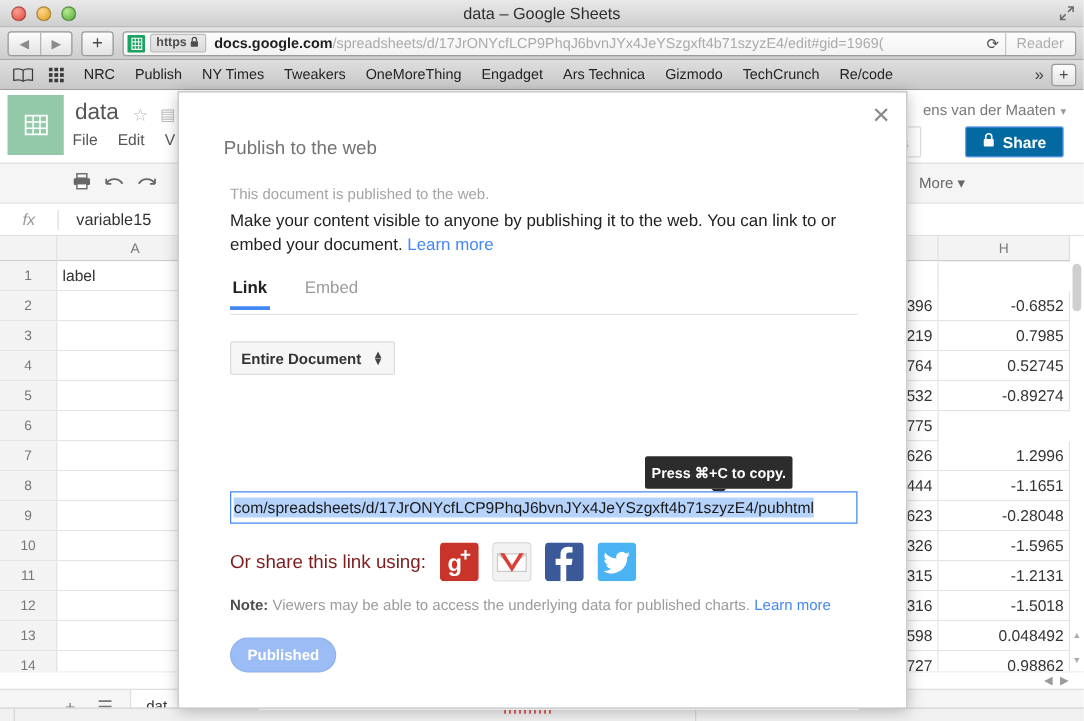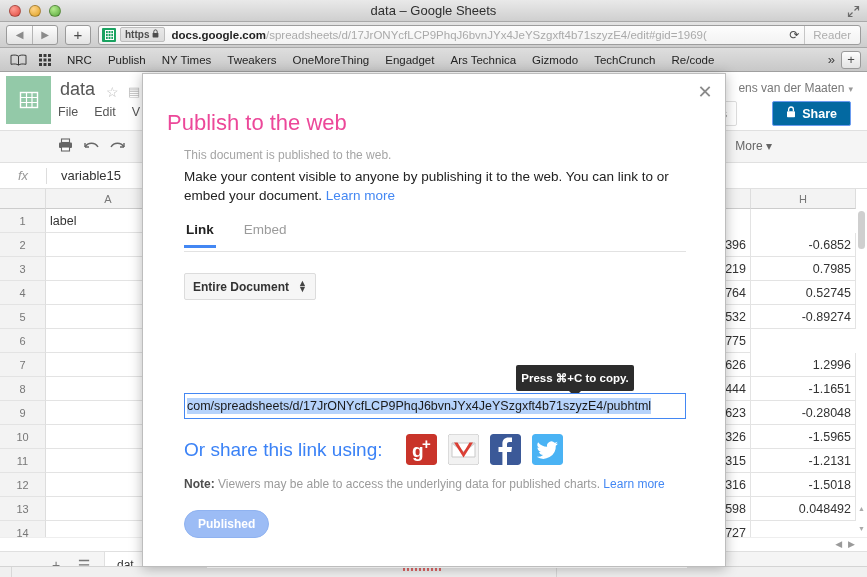--- a/index.html
+++ b/index.html
@@ -215,21 +215,21 @@
   .dialog {
     position: absolute; left: 142px; top: 73px; width: 584px; height: 494px;
     background: #fff; border: 1px solid #bdbdbd;
     box-shadow: 0 2px 12px rgba(0,0,0,.28);
   }
   .dlg-close {
     position: absolute; right: 11px; top: 9px; font-size: 18px; color: #8a8a8a;
     line-height: 1; width: 18px; height: 18px; text-align: center;
   }
   .dlg-title {
-    position: absolute; left: 24px; top: 36px; font-size: 22px; color: #ec4899; font-weight: normal;
+    position: absolute; left: 36px; top: 36px; font-size: 15px; color: #737373; font-weight: normal;
   }
   .dlg-sub {
     position: absolute; left: 41px; top: 74px; font-size: 12px; color: #a5a5a5;
   }
   .dlg-body {
     position: absolute; left: 41px; top: 93px; width: 500px;
     font-size: 13.5px; color: #222; line-height: 1.42;
   }
   .lnk { color: #4387f3; }
 
@@ -268,21 +268,21 @@
     display: flex; align-items: center; padding: 0 2px; overflow: hidden;
   }
   .url-field span {
     font-size: 12.5px; color: #1a1a1a; background: #b6d3fb; white-space: nowrap;
     padding: 1px 0;
   }
 
   .share-row {
     position: absolute; left: 41px; top: 360px; display: flex; align-items: center; gap: 11px;
   }
-  .share-label { font-size: 19px; color: #3b82f6; margin-right: 12px; }
+  .share-label { font-size: 15px; color: #7f1d1d; margin-right: 0; }
   .sicon { width: 31px; height: 31px; border-radius: 3px; display: block; }
 
   .note {
     position: absolute; left: 41px; top: 403px; font-size: 12px; color: #9b9b9b;
   }
   .note b { color: #4e4e4e; }
 
   .published-btn {
     position: absolute; left: 41px; top: 436px; height: 28px; padding: 0 13px;
     background: #9cbcf5; border: 1px solid #8fb2f0; border-radius: 14px;
@@ -488,20 +488,21 @@
       <div class="cell num" style="left:751px;top:68px;width:105px">0.7985</div>
       <div class="cell num" style="left:751px;top:92px;width:105px">0.52745</div>
       <div class="cell num" style="left:751px;top:116px;width:105px">-0.89274</div>
       <div class="cell num" style="left:751px;top:164px;width:105px">1.2996</div>
       <div class="cell num" style="left:751px;top:188px;width:105px">-1.1651</div>
       <div class="cell num" style="left:751px;top:212px;width:105px">-0.28048</div>
       <div class="cell num" style="left:751px;top:236px;width:105px">-1.5965</div>
       <div class="cell num" style="left:751px;top:260px;width:105px">-1.2131</div>
       <div class="cell num" style="left:751px;top:284px;width:105px">-1.5018</div>
       <div class="cell num" style="left:751px;top:308px;width:105px">0.048492</div>
+      <div class="cell num" style="left:751px;top:332px;width:105px">0.98862</div>
 
       <div class="vscroll">
         <div class="vthumb"></div>
         <div class="vs-arrow" style="top:296px">▲</div>
         <div class="vs-arrow" style="top:316px">▼</div>
       </div>
     </div>
 
     <div class="hscrollbar">
       <div class="hs-arrows">◀▶</div>

